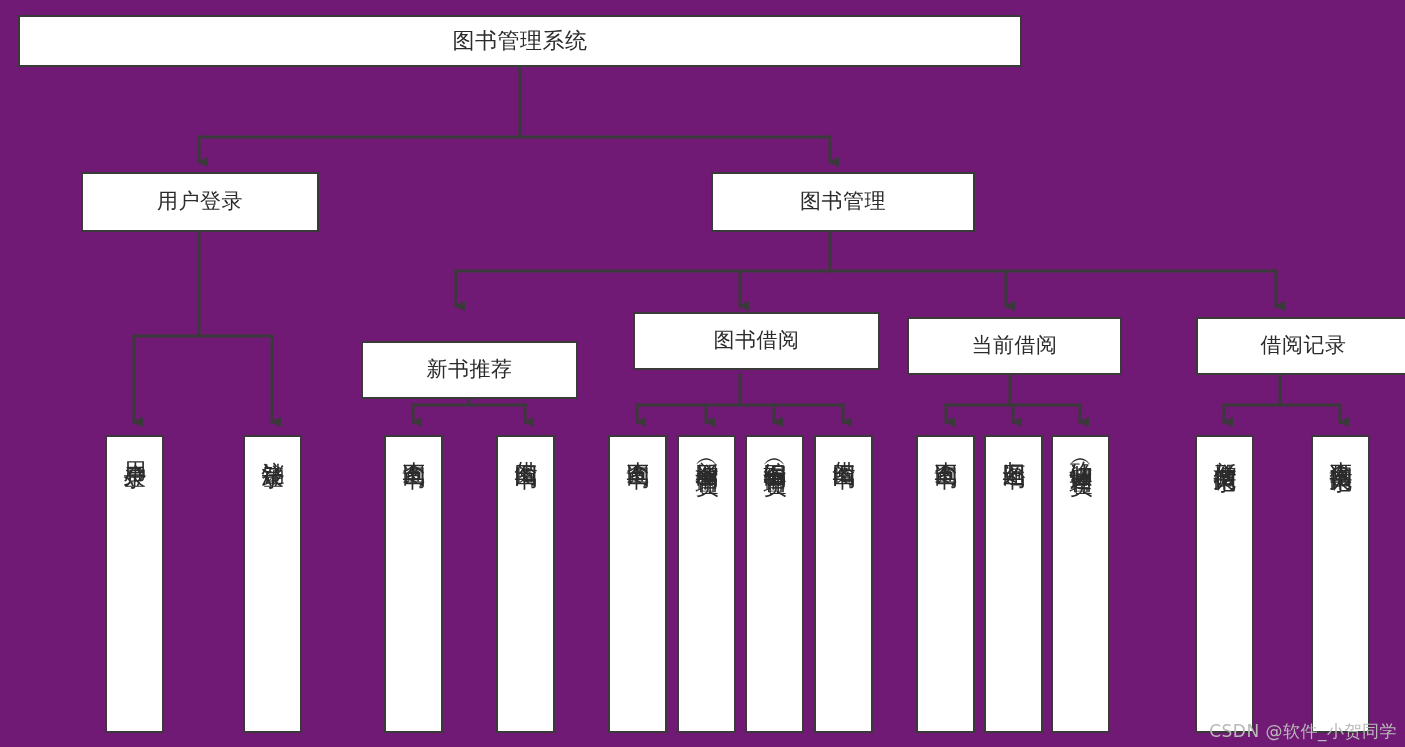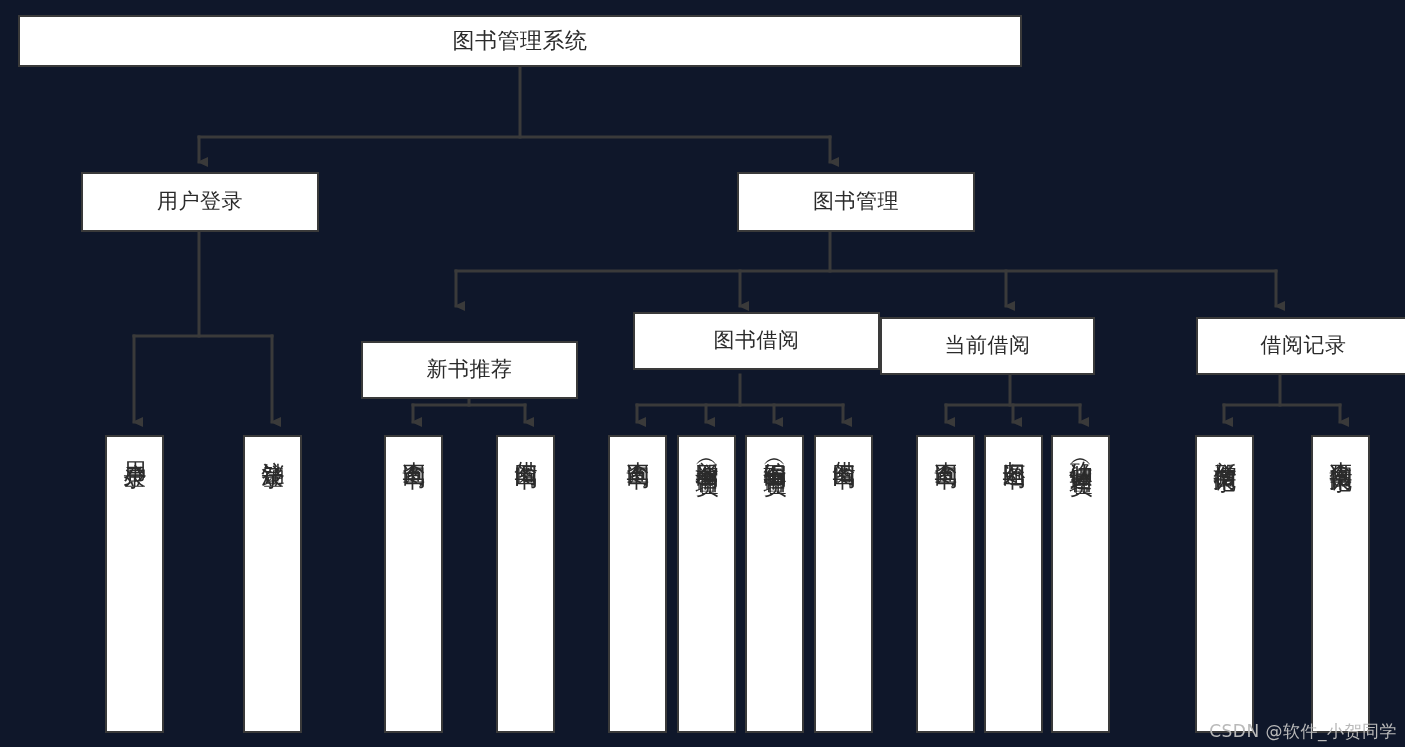--- a/index.html
+++ b/index.html
@@ -8,21 +8,21 @@
     padding: 0;
     background: #ffffff;
   }
   body {
     font-family: "DejaVu Sans", "Liberation Sans", sans-serif;
   }
   #diagram-root {
     position: relative;
     width: 1405px;
     height: 747px;
-    background: #0f172a;
+    background: #701a75;
     overflow: hidden;
   }
   #diagram-svg {
     position: absolute;
     left: 0;
     top: 0;
     width: 1405px;
     height: 747px;
   }
   .node {
@@ -129,31 +129,31 @@
     </g>
   </svg>
 
   <div class="node horizontal root" style="left:18px; top:15px; width:1004px; height:52px;">
     <span class="node-label">图书管理系统</span>
   </div>
 
   <div class="node horizontal" style="left:81px; top:172px; width:238px; height:60px;">
     <span class="node-label">用户登录</span>
   </div>
-  <div class="node horizontal" style="left:737px; top:172px; width:238px; height:60px;">
+  <div class="node horizontal" style="left:711px; top:172px; width:264px; height:60px;">
     <span class="node-label">图书管理</span>
   </div>
 
   <div class="node horizontal" style="left:361px; top:317px; width:217px; height:58px;margin-top:24px;">
     <span class="node-label">新书推荐</span>
   </div>
   <div class="node horizontal" style="left:633px; top:312px; width:247px; height:58px;">
     <span class="node-label">图书借阅</span>
   </div>
-  <div class="node horizontal" style="left:880px; top:317px; width:215px; height:58px;">
+  <div class="node horizontal" style="left:907px; top:317px; width:215px; height:58px;">
     <span class="node-label">当前借阅</span>
   </div>
   <div class="node horizontal" style="left:1172px; top:317px; width:215px; height:58px;margin-left:24px;">
     <span class="node-label">借阅记录</span>
   </div>
 
   <div class="node vertical" style="left:105px; top:435px; width:59px; height:298px;">
     <span class="node-label">用户登录</span>
   </div>
   <div class="node vertical" style="left:243px; top:435px; width:59px; height:298px;">

